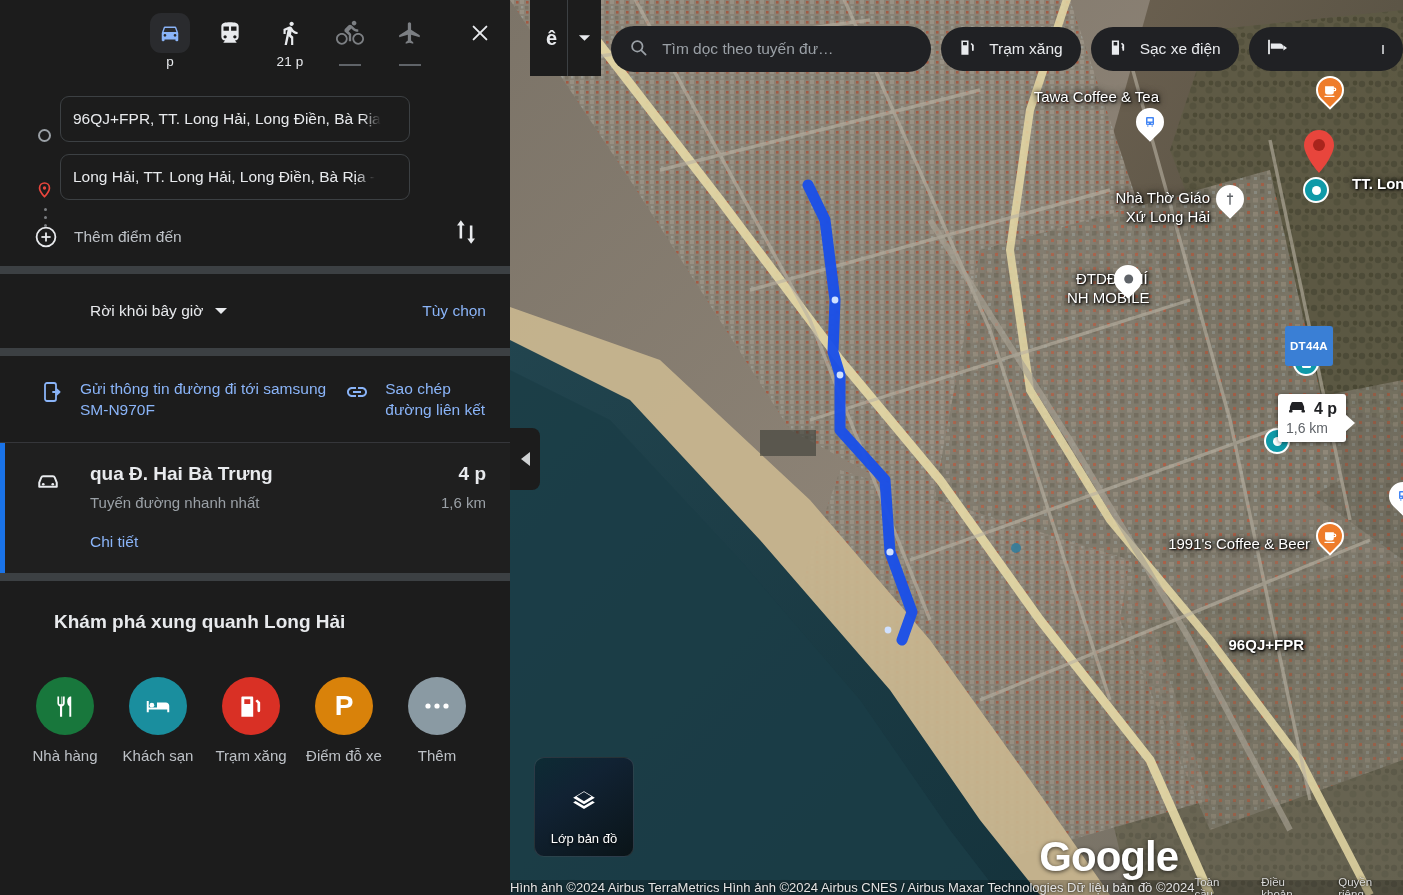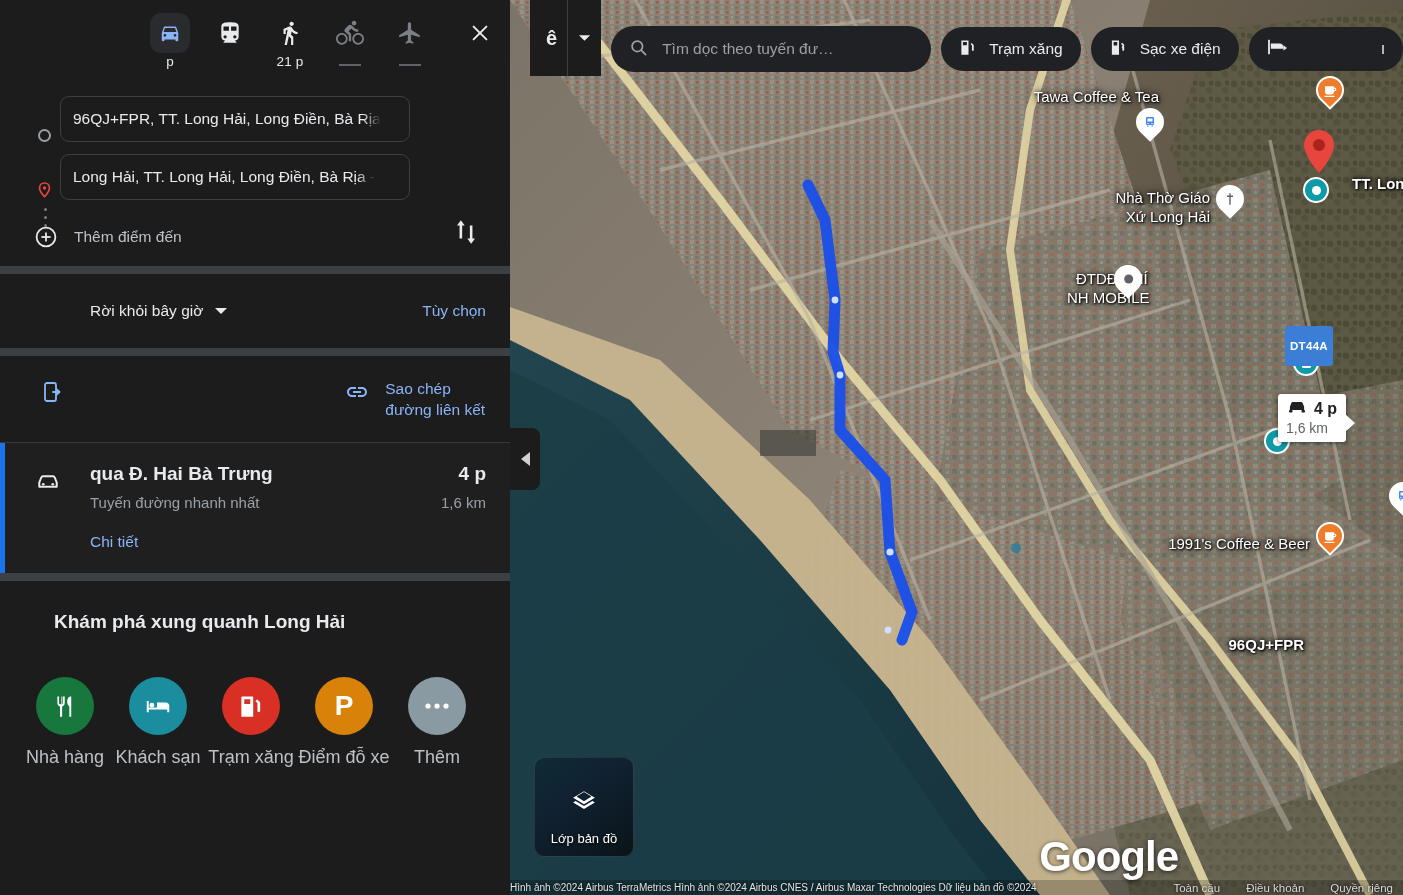--- a/index.html
+++ b/index.html
@@ -130,21 +130,21 @@
 
   
   .explore { padding: 30px 0 0 30px; }
   .explore h3 { color: #e8eaed; font-size: 19px; font-weight: bold; margin-left: 24px; }
   .chips { display: flex; gap: 23px; margin-top: 44px; }
   .chip { width: 70px; display: flex; flex-direction: column; align-items: center; cursor: pointer; }
   .chip .circle {
     width: 58px; height: 58px; border-radius: 50%;
     display: flex; align-items: center; justify-content: center;
   }
-  .chip .clabel { color: #bdc1c6; font-size: 18px; margin-top: 12px; white-space: nowrap; }
+  .chip .clabel { color: #bdc1c6; font-size: 15px; margin-top: 12px; white-space: nowrap; }
 
   
   #map {
     position: relative; width: 893px; height: 895px; flex: 0 0 893px;
     overflow: hidden;
     background: #4a5a52;
   }
   .sat { position:absolute; inset:0; }
 
   
@@ -256,21 +256,21 @@
     font-size: 42px; font-weight: bold; letter-spacing: -1px;
     color: #fff; text-shadow: 0 1px 4px rgba(0,0,0,.7);
     font-family: "Liberation Sans", sans-serif;
   }
   .attrib {
     position: absolute; left: 0; right: 0; bottom: 0; height: 15px;
     z-index: 36;
     display: flex; align-items: center; gap: 0;
     background: rgba(0,0,0,.22);
   }
-  .attrib .txt { color: #e4e4e4; font-size: 10px; white-space: nowrap; text-shadow: 0 0 3px #000; }
+  .attrib .txt { color: #e4e4e4; font-size: 13px; white-space: nowrap; text-shadow: 0 0 3px #000; }
   .attrib .links { margin-left: auto; display:flex; gap: 26px; padding-right: 10px; }
   .attrib .links span { color: #dadada; font-size: 11.5px; text-shadow: 0 0 3px #000; cursor: pointer; }
 </style>
 </head>
 <body>
 
 <div id="app">
 
   <aside id="sidebar">
 
@@ -392,20 +392,21 @@
     <div class="divider-thick"></div>
 
     <div class="share-row">
       <div class="share-item share-left">
         <span class="ic">
           <svg width="24" height="24" viewBox="0 0 24 24" fill="none" stroke="#8ab4f8" stroke-width="1.8">
             <rect x="5" y="3" width="11" height="18" rx="2"></rect>
             <path d="M19 12h-6M16.5 9.3 19.6 12l-3.1 2.7" stroke-linecap="round" stroke-linejoin="round"></path>
           </svg>
         </span>
+        <span class="tx">Gửi thông tin đường đi tới samsung SM-N970F</span>
       </div>
       <div class="share-item share-right">
         <span class="ic">
           <svg width="24" height="24" viewBox="0 0 24 24" fill="#8ab4f8">
             <path d="M3.9 12c0-1.71 1.39-3.1 3.1-3.1h4V7H7c-2.76 0-5 2.24-5 5s2.24 5 5 5h4v-1.9H7c-1.71 0-3.1-1.39-3.1-3.1zM8 13h8v-2H8v2zm9-6h-4v1.9h4c1.71 0 3.1 1.39 3.1 3.1s-1.39 3.1-3.1 3.1h-4V17h4c2.76 0 5-2.24 5-5s-2.24-5-5-5z"></path>
           </svg>
         </span>
         <span class="tx">Sao chép đường liên kết</span>
       </div>
     </div>

